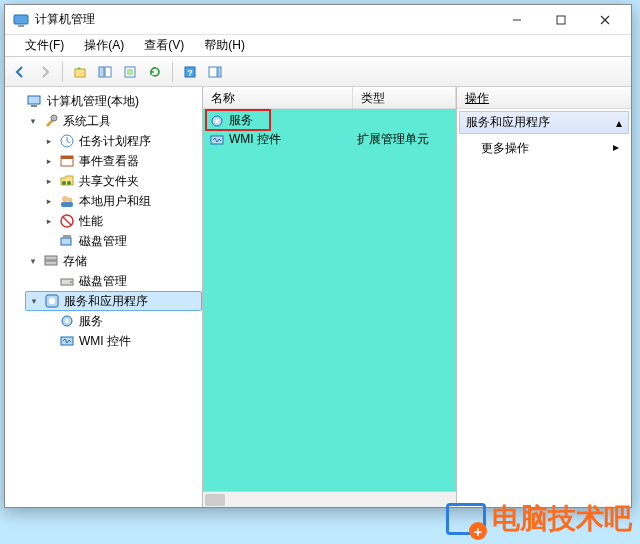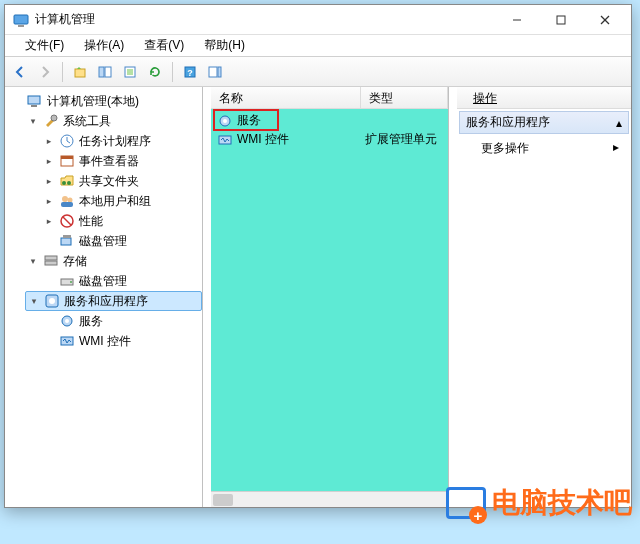--- a/index.html
+++ b/index.html
@@ -62,21 +62,20 @@
     display:flex; align-items:center; justify-content:center;
     border:1px solid transparent;
     border-radius:2px;
   }
   .tool-sep { width:1px; height:20px; background:#ccc; margin:0 3px; }
 
   .content {
     flex:1;
     display:flex;
     min-height:0;
-    gap:8px;
   }
   .tree-pane {
     width: 198px;
     border-right:1px solid #c0c0c0;
     overflow:auto;
     padding: 4px 0;
     background:#fff;
   }
   .list-pane {
     flex:1;
@@ -156,21 +155,21 @@
     border-top:1px solid #d0d0d0;
     position:relative;
   }
   .list-scroll-x .thumb { position:absolute; left:2px; top:2px; height:12px; width:20px; background:#ccc; border-radius:2px; }
 
   
   .actions-header {
     height:22px;
     background:linear-gradient(#fdfdfd,#efefef);
     border-bottom:1px solid #dcdcdc;
-    padding:3px 16px;
+    padding:3px 8px;
     font-size:12px;
     text-decoration:underline;
   }
   .actions-group {
     background: linear-gradient(#e8eefb,#d8e6f8);
     border:1px solid #b8cce8;
     margin:2px;
     padding:2px 6px;
     display:flex; align-items:center; justify-content:space-between;
     font-size:12px;
@@ -180,21 +179,21 @@
     display:flex; justify-content:space-between;
     font-size:12px;
   }
 
   
   .svg { display:block; }
 
   
   .watermark {
     position:absolute;
-    right:8px; bottom:22px;
+    right:8px; bottom:6px;
     display:flex; align-items:center;
     gap:6px;
     font-size:28px;
     font-weight:700;
     color:#ff6b1a;
     font-family:"Microsoft YaHei", sans-serif;
     pointer-events:none;
   }
   .watermark .w-icon {
     width:40px; height:32px;

